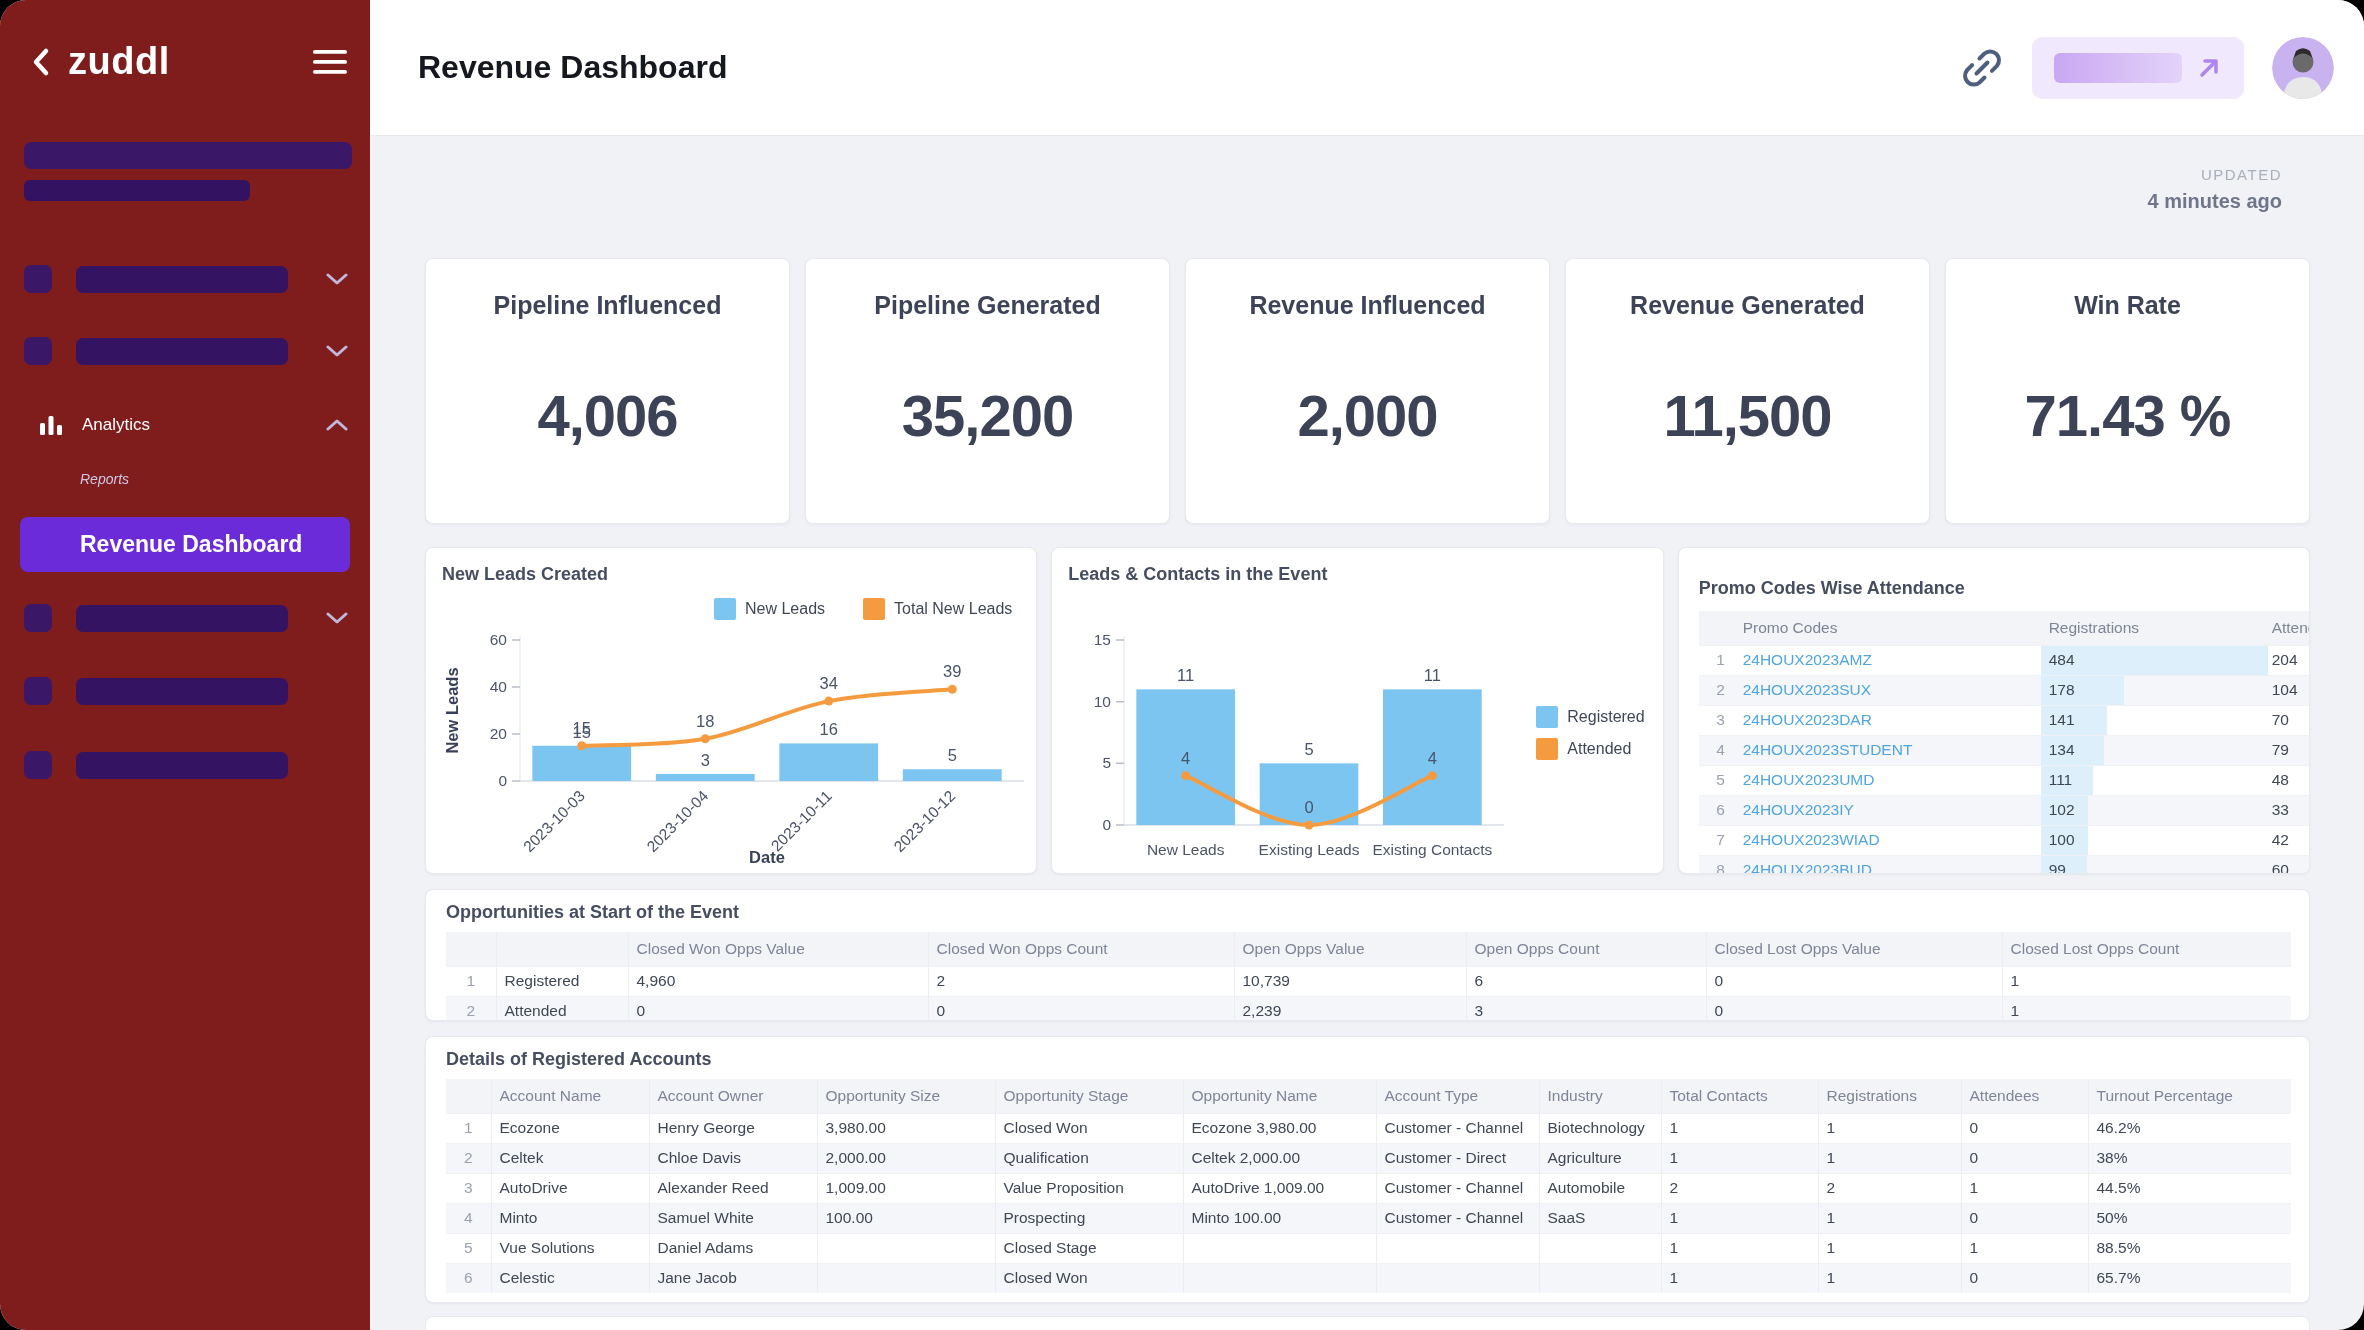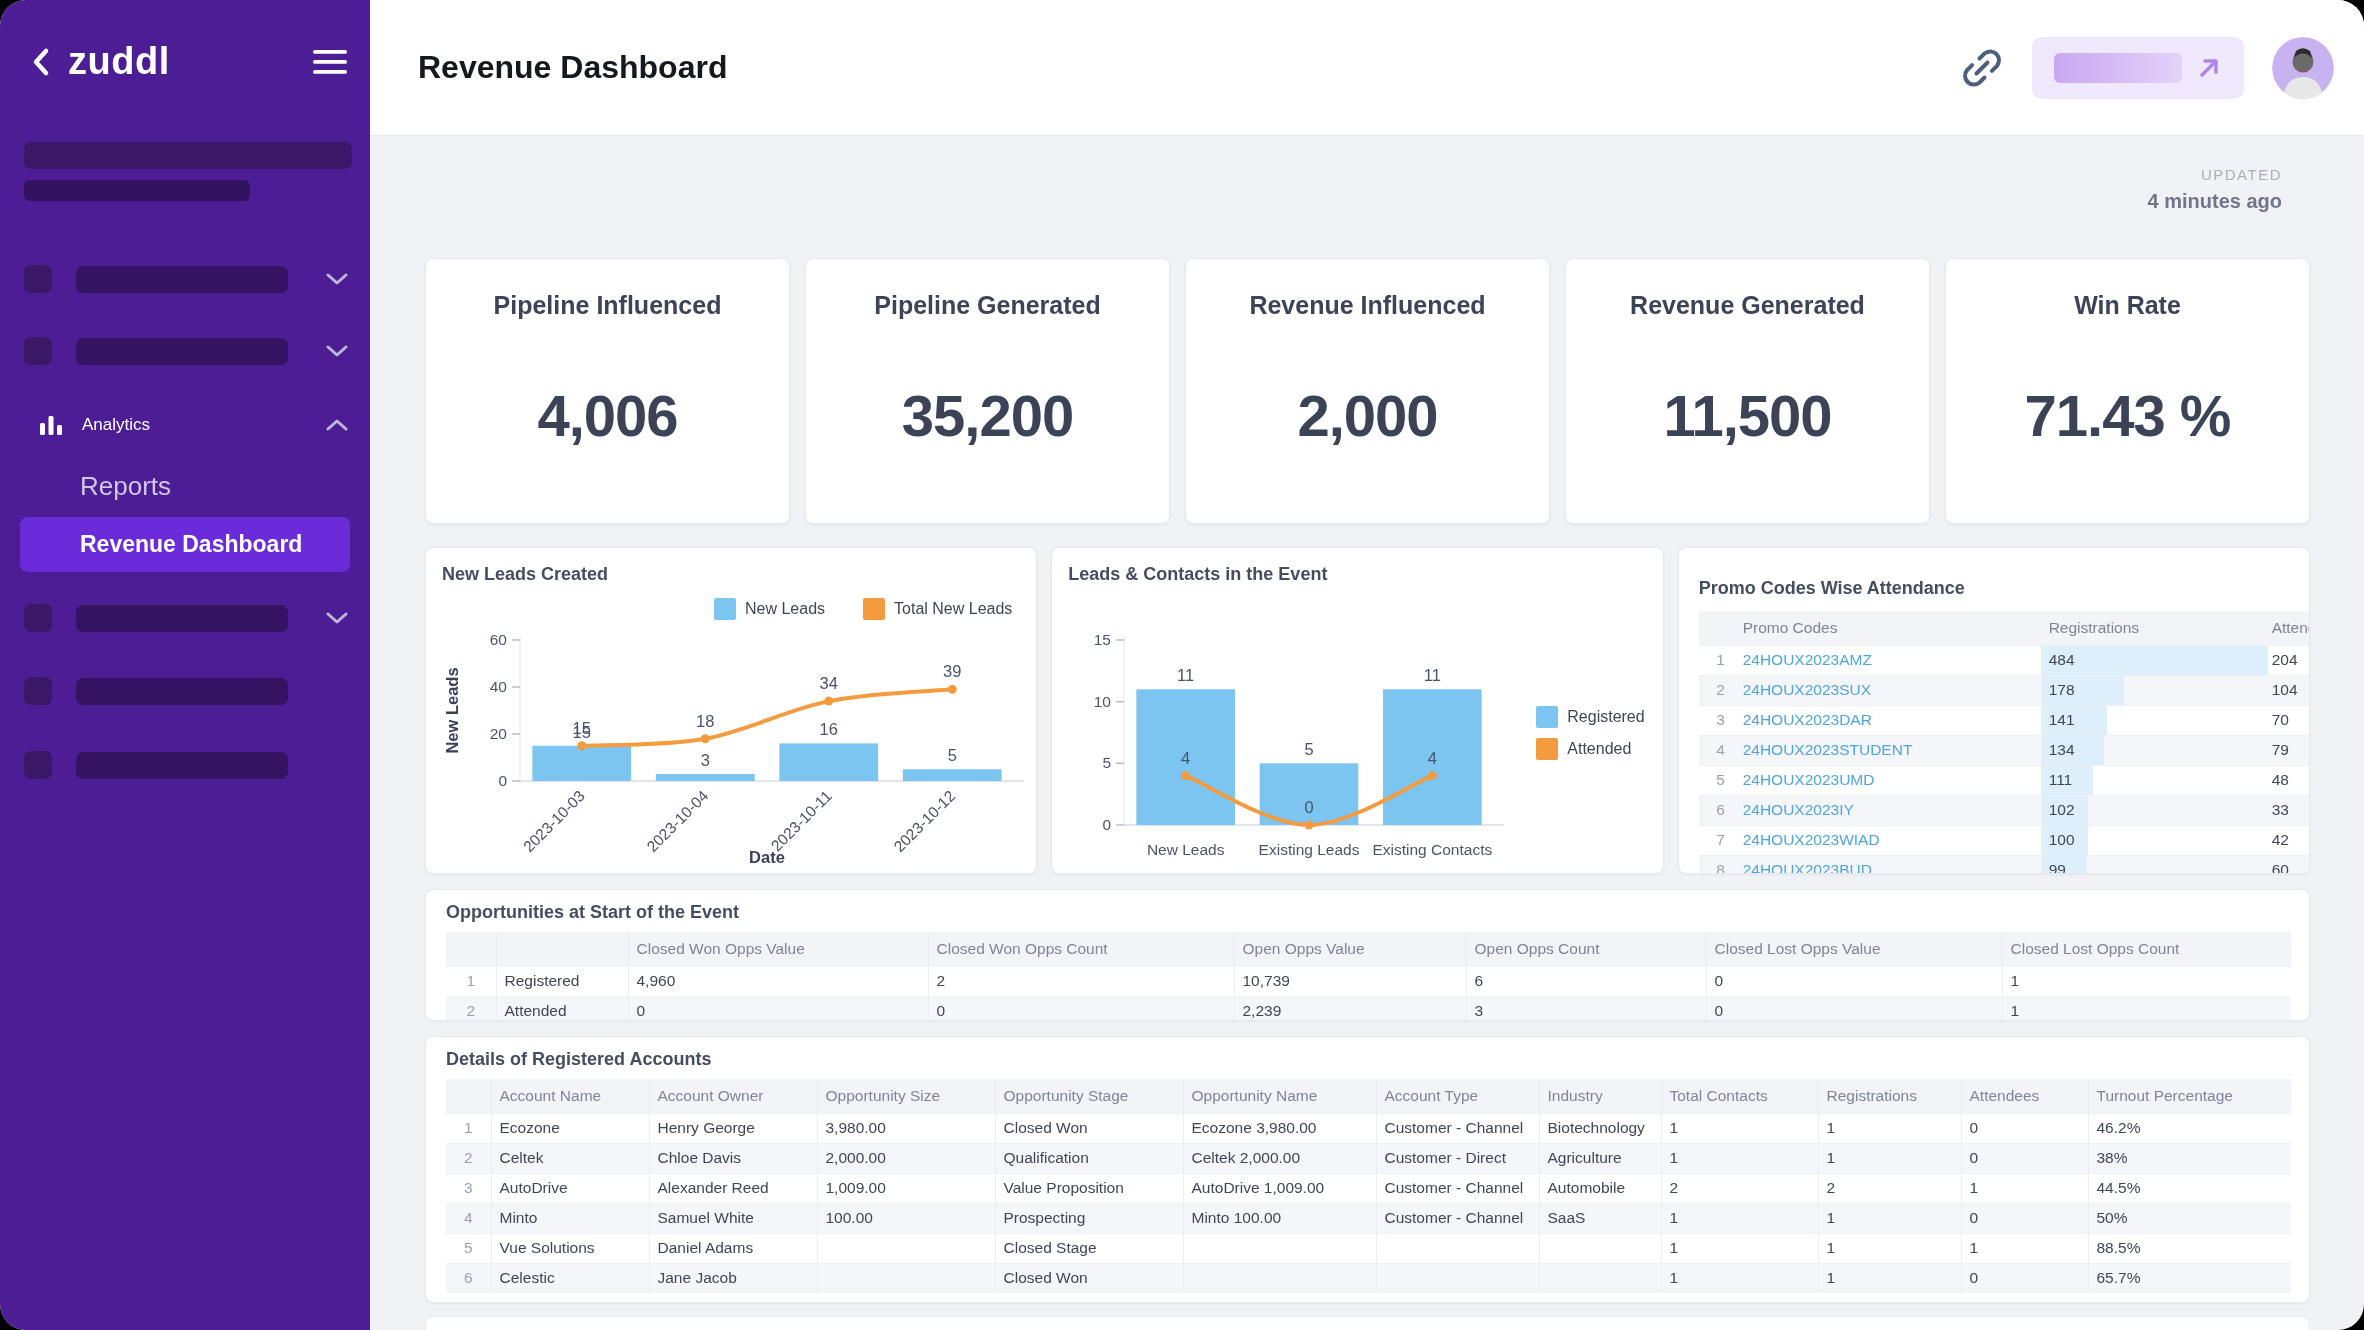--- a/index.html
+++ b/index.html
@@ -1,33 +1,33 @@
 <!DOCTYPE html>
 <html><head>
 <meta charset="utf-8">
 <style>
   html,body{margin:0;padding:0;background:#000;}
   *{box-sizing:border-box;}
   .window{position:relative;width:2364px;height:1330px;border-radius:26px;overflow:hidden;
     display:flex;font-family:"Liberation Sans",sans-serif;background:#F1F2F6;}
 
   
-  .sidebar{width:370px;flex-shrink:0;background:#4c1d95;position:relative;}
+  .sidebar{width:370px;flex-shrink:0;background:#7f1d1d;position:relative;}
   .s-logo-row{position:absolute;top:40px;left:30px;right:22px;display:flex;align-items:center;}
   .s-logo{color:#fff;font-size:38px;font-weight:800;letter-spacing:.5px;margin-left:16px;}
   .s-burger{margin-left:auto;cursor:pointer;}
   .skelA{position:absolute;left:24px;top:142px;width:328px;height:27px;border-radius:7px;background:#3B1767;}
   .skelB{position:absolute;left:24px;top:180px;width:226px;height:21px;border-radius:6px;background:#331261;}
   .s-item{position:absolute;left:24px;right:22px;height:28px;display:flex;align-items:center;}
   .s-ico{width:28px;height:28px;border-radius:7px;background:#3B1767;flex-shrink:0;}
   .s-skelbar{height:27px;width:212px;border-radius:7px;background:#351363;margin-left:24px;}
   .s-chev{margin-left:auto;}
   .s-analytics{position:absolute;left:38px;right:22px;top:411px;height:28px;display:flex;align-items:center;}
   .s-analytics-label{color:#fff;font-size:17px;font-weight:500;margin-left:18px;}
-  .s-reports{position:absolute;left:80px;top:471px;font-size:26px;color:#CFC7E5;cursor:pointer;}
+  .s-reports{position:absolute;left:80px;top:471px;font-size:14px;color:#CFC7E5;cursor:pointer;font-style:italic;}
   .s-active{position:absolute;left:20px;top:517px;width:330px;height:55px;border-radius:8px;background:#6C2BD9;
     display:flex;align-items:center;cursor:pointer;}
   .s-active span{color:#fff;font-size:23px;font-weight:700;margin-left:60px;}
 
   
   .main{flex:1;display:flex;flex-direction:column;min-width:0;}
   .topbar{height:136px;background:#fff;border-bottom:1px solid #E9EAEF;display:flex;align-items:center;
     padding:0 30px 0 48px;flex-shrink:0;}
   .topbar-title{font-size:32px;font-weight:700;color:#16181F;}
   .topbar-right{margin-left:auto;display:flex;align-items:center;gap:28px;}

